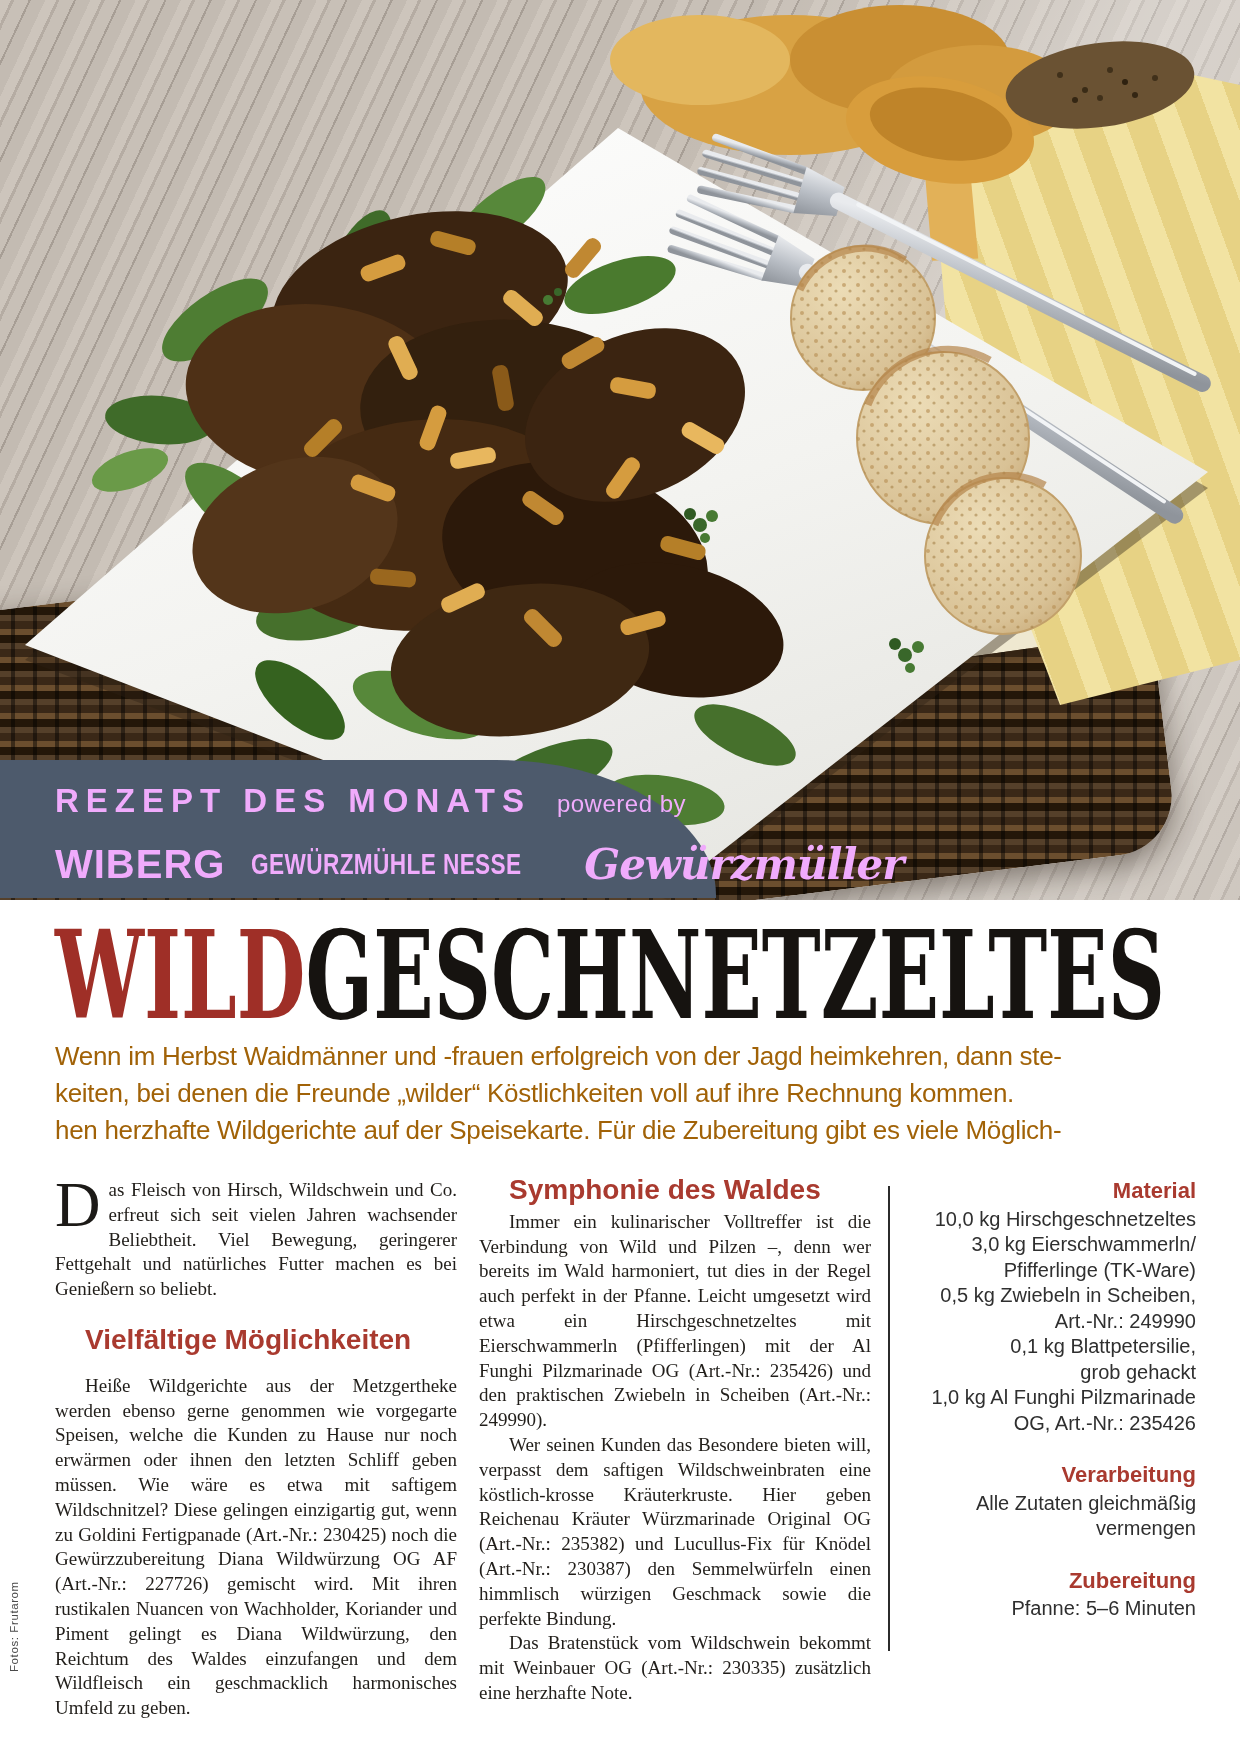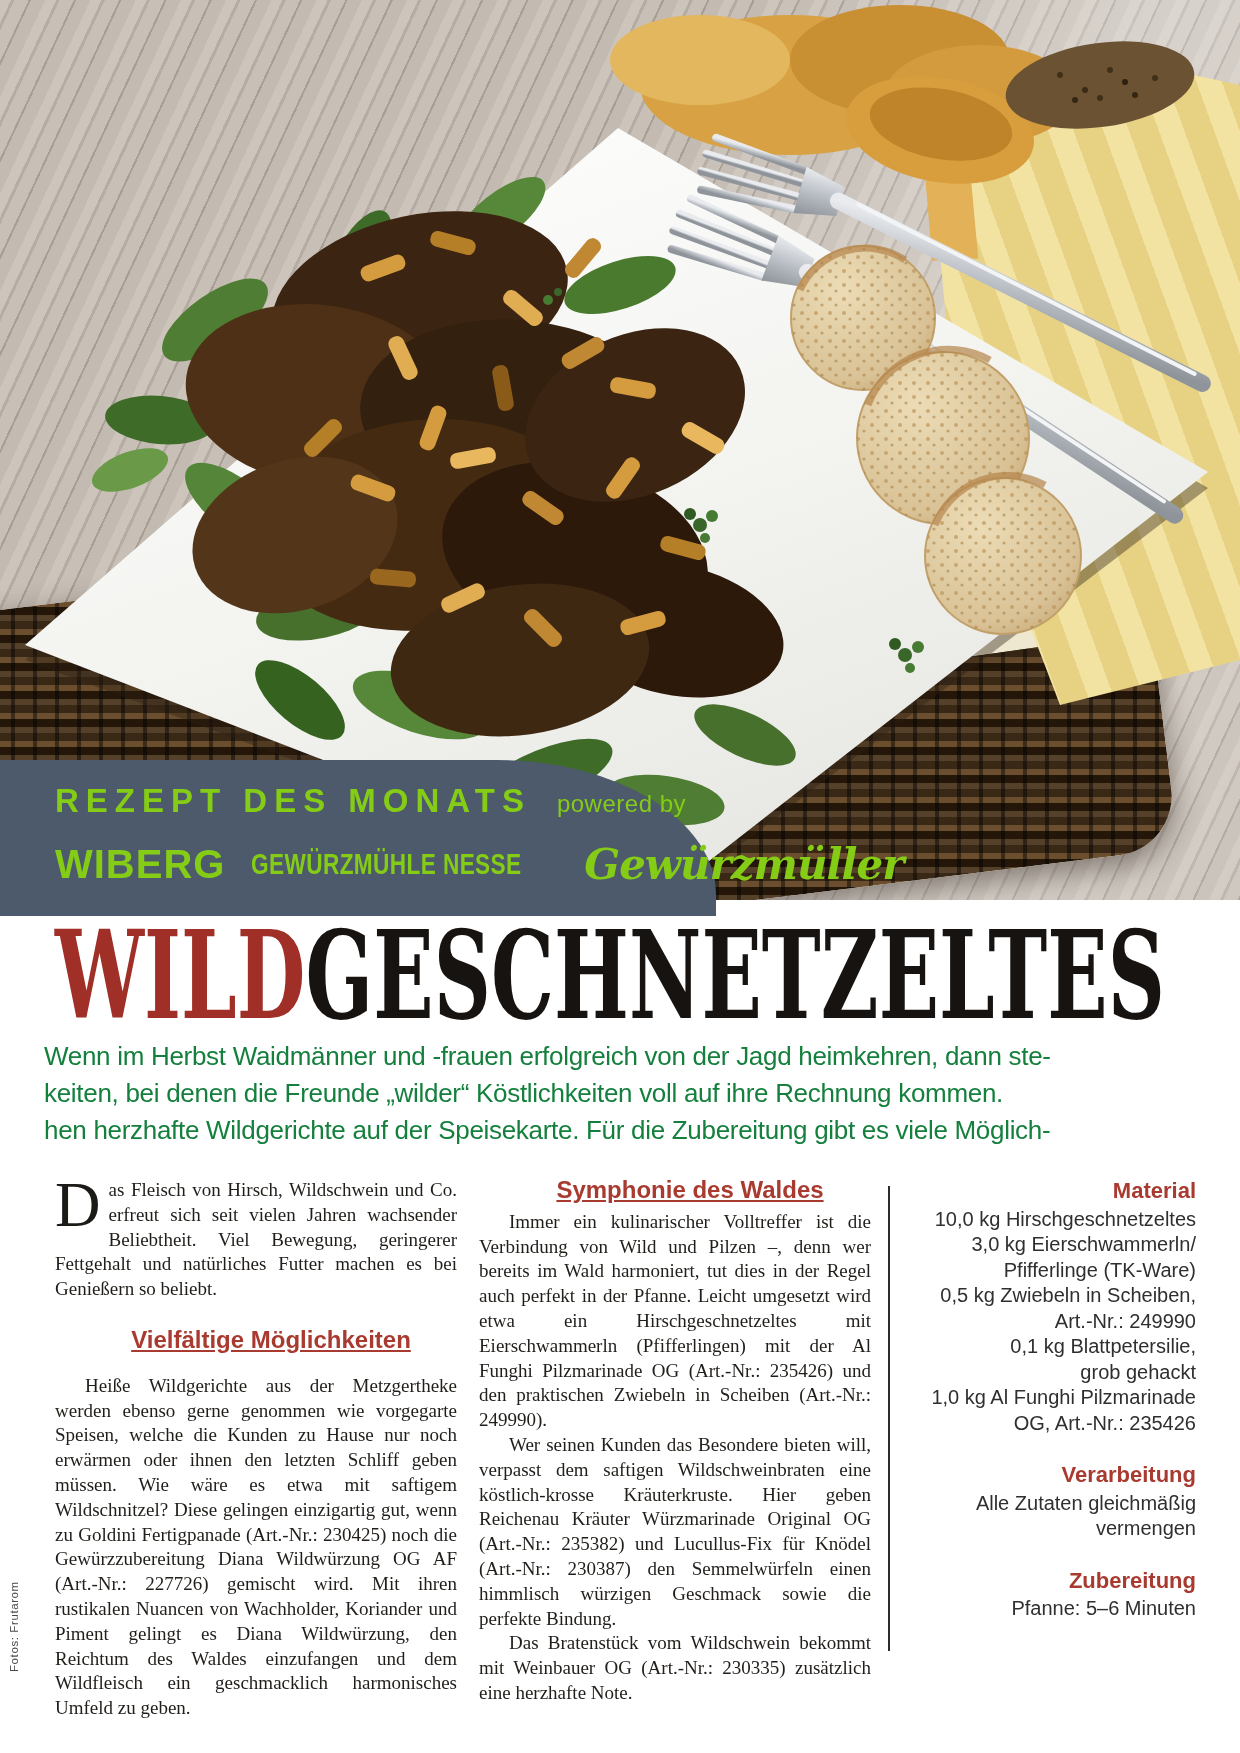--- a/index.html
+++ b/index.html
@@ -32,48 +32,48 @@
     background:
       repeating-linear-gradient(70deg,#f2e3a2 0 24px,#e7d284 24px 52px);}
   .photo svg{position:absolute;left:0;top:0;}
   .plate-shadow{position:absolute;left:0;top:0;width:1240px;height:900px;
     clip-path:polygon(25px 660px,618px 145px,1208px 488px,668px 900px);
     background:rgba(45,33,20,.40);filter:blur(14px);}
   .plate{position:absolute;left:0;top:0;width:1240px;height:900px;
     clip-path:polygon(25px 645px,618px 128px,1208px 472px,668px 893px);
     background:linear-gradient(160deg,#ffffff 10%,#f3f3f0 55%,#e3e3de 95%);}
   
-  .banner{position:absolute;left:0;top:760px;width:716px;height:156px;background:#4d5a6c;
-    border-top-right-radius:220px 135px;color:#84cc16;}
+  .banner{position:absolute;left:0;top:760px;width:716px;height:138px;background:#4d5a6c;
+    border-top-right-radius:220px 135px;color:#f0abfc;}
   .banner-row1{position:absolute;left:55px;top:22px;display:flex;align-items:baseline;gap:26px;white-space:nowrap;}
   .banner-title{font-size:33px;font-weight:bold;letter-spacing:7px;}
   .powered{font-size:24px;font-weight:400;letter-spacing:.5px;}
   .banner-row2{position:absolute;left:55px;top:80px;display:flex;align-items:center;gap:26px;white-space:nowrap;}
   .wiberg{font-size:40px;font-weight:bold;letter-spacing:1px;}
   .nesse{font-size:29px;font-weight:bold;letter-spacing:.5px;display:inline-block;
          transform:scaleX(.78);transform-origin:left bottom;}
   .gwm{font-family:"DejaVu Serif",serif;font-style:italic;font-weight:bold;font-size:42px;
        letter-spacing:-1px;margin-left:-40px;}
   
   .headline{position:absolute;left:55px;top:930px;}
   .headline svg{overflow:visible;display:block;}
   
-  .intro{position:absolute;left:44px;top:1038px;width:1113px;color:#15803d;
+  .intro{position:absolute;left:55px;top:1038px;width:1113px;color:#a16207;
     font-size:26px;line-height:37px;letter-spacing:-.3px;}
   .intro div{white-space:nowrap;}
   
   .cols{position:absolute;left:55px;top:1178px;width:1113px;height:520px;color:#211e1a;}
   .col{position:absolute;top:0;font-family:"Liberation Serif",serif;font-size:19px;
        line-height:24.8px;text-align:justify;}
   .col1{left:0;width:402px;}
   .col2{left:424px;width:392px;}
   .col p{margin:0;text-indent:30px;}
   .col p.noindent{text-indent:0;}
-  .redhead{font-family:"Liberation Sans",sans-serif;font-weight:bold;font-size:24px;
-    color:#a93a2f;text-indent:30px;text-align:center;margin:0;text-decoration:underline;}
+  .redhead{font-family:"Liberation Sans",sans-serif;font-weight:bold;font-size:28px;
+    color:#a93a2f;text-indent:30px;text-align:left;margin:0;}
   .col1 .redhead{margin-top:26px;margin-bottom:21px;}
   .col2 .redhead{margin-bottom:7px;}
   .dropcap{float:left;font-family:"Liberation Serif",serif;font-weight:400;font-size:63px;
     line-height:50px;padding:2px 8px 0 0;color:#1c1a17;}
   .divider{position:absolute;left:833px;top:8px;width:1.5px;height:465px;background:#2b2b2b;}
   .col3{position:absolute;left:875px;top:0;width:266px;text-align:right;
     font-family:"Liberation Sans",sans-serif;font-size:20px;line-height:25.5px;color:#2f2f2f;}
   .col3 .redhead3{font-weight:bold;font-size:22px;color:#a93a2f;margin:0 0 3px 0;}
   .col3 .sect{margin-top:26px;}
   .prelines{white-space:pre-line;}

